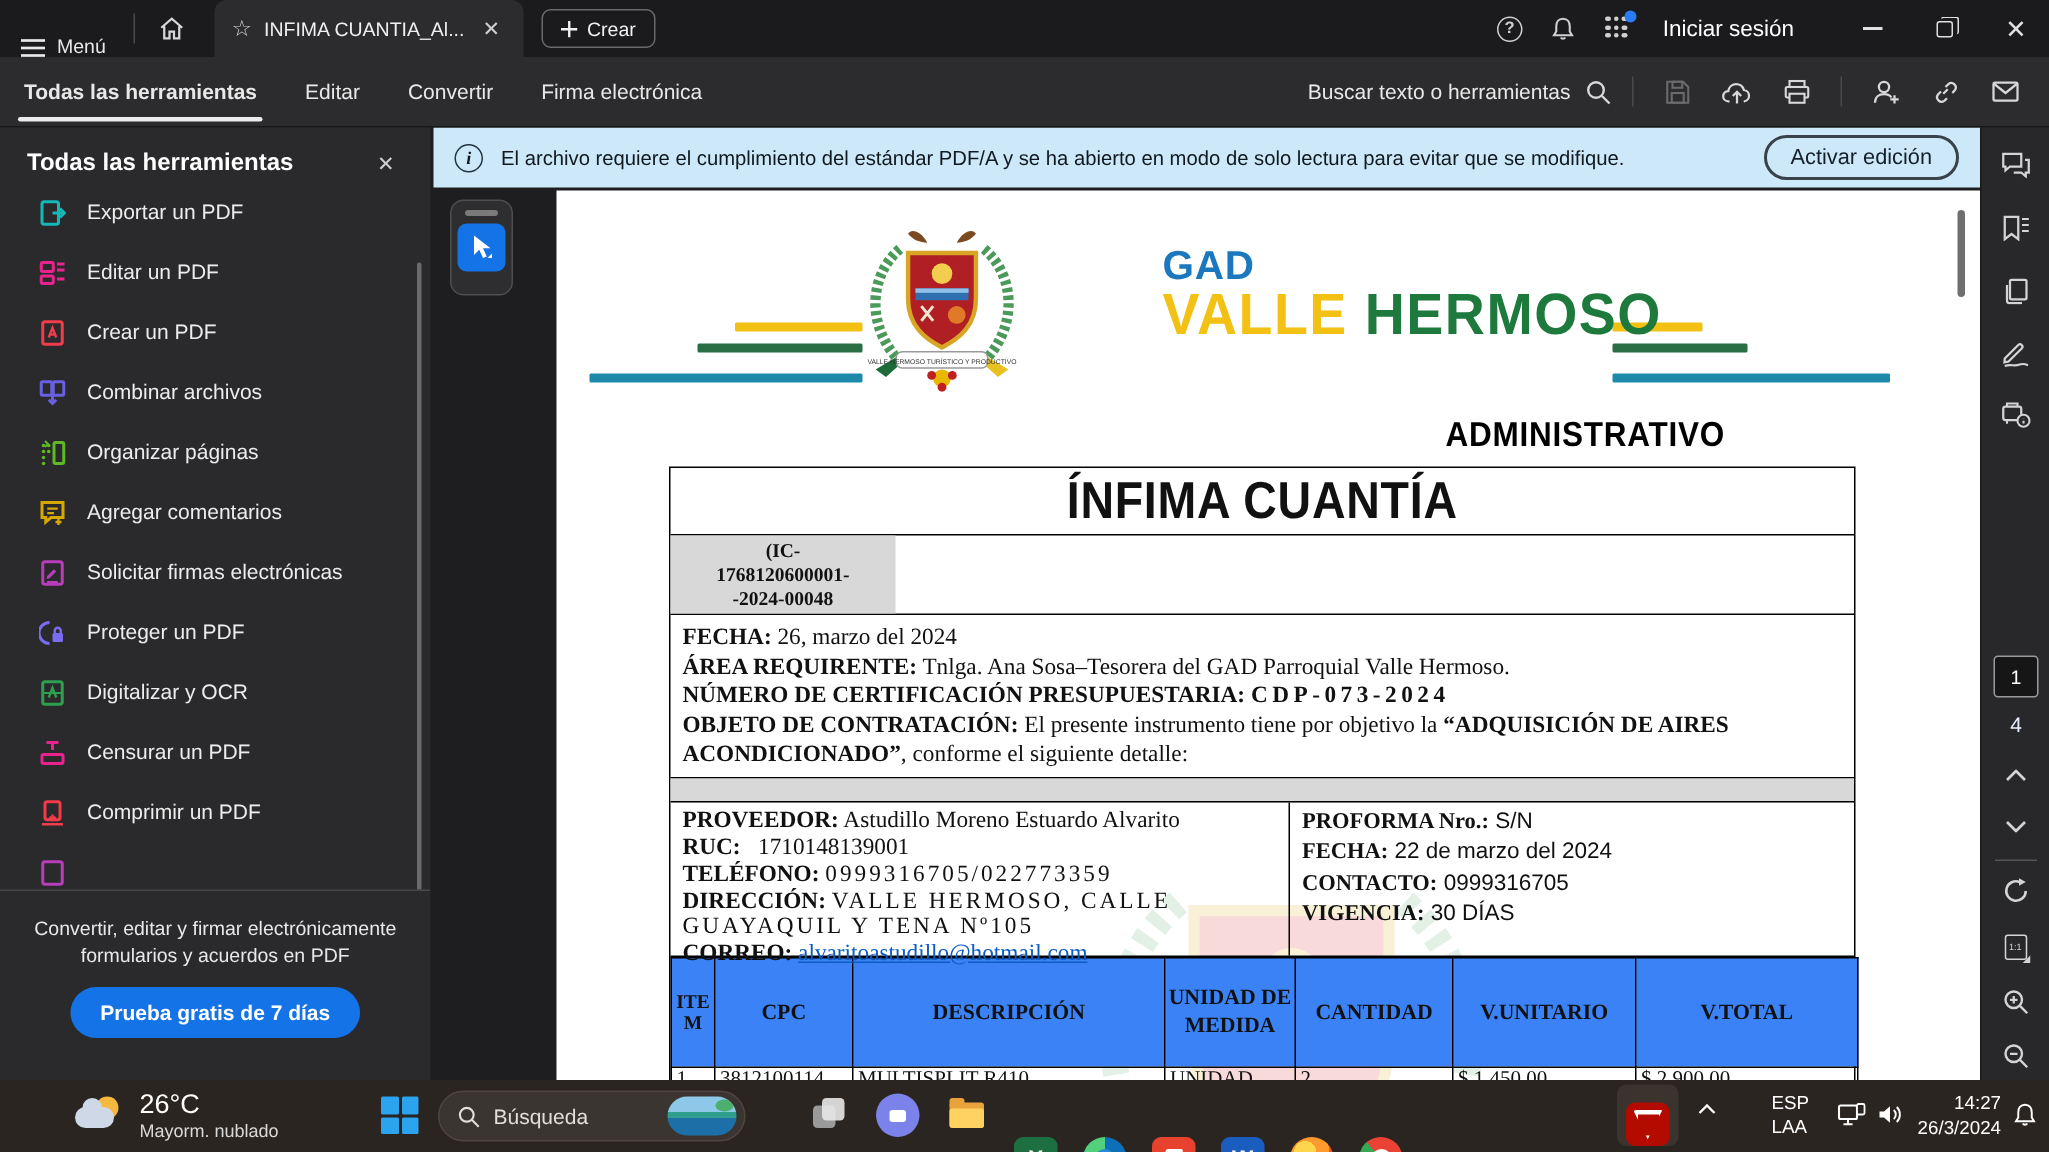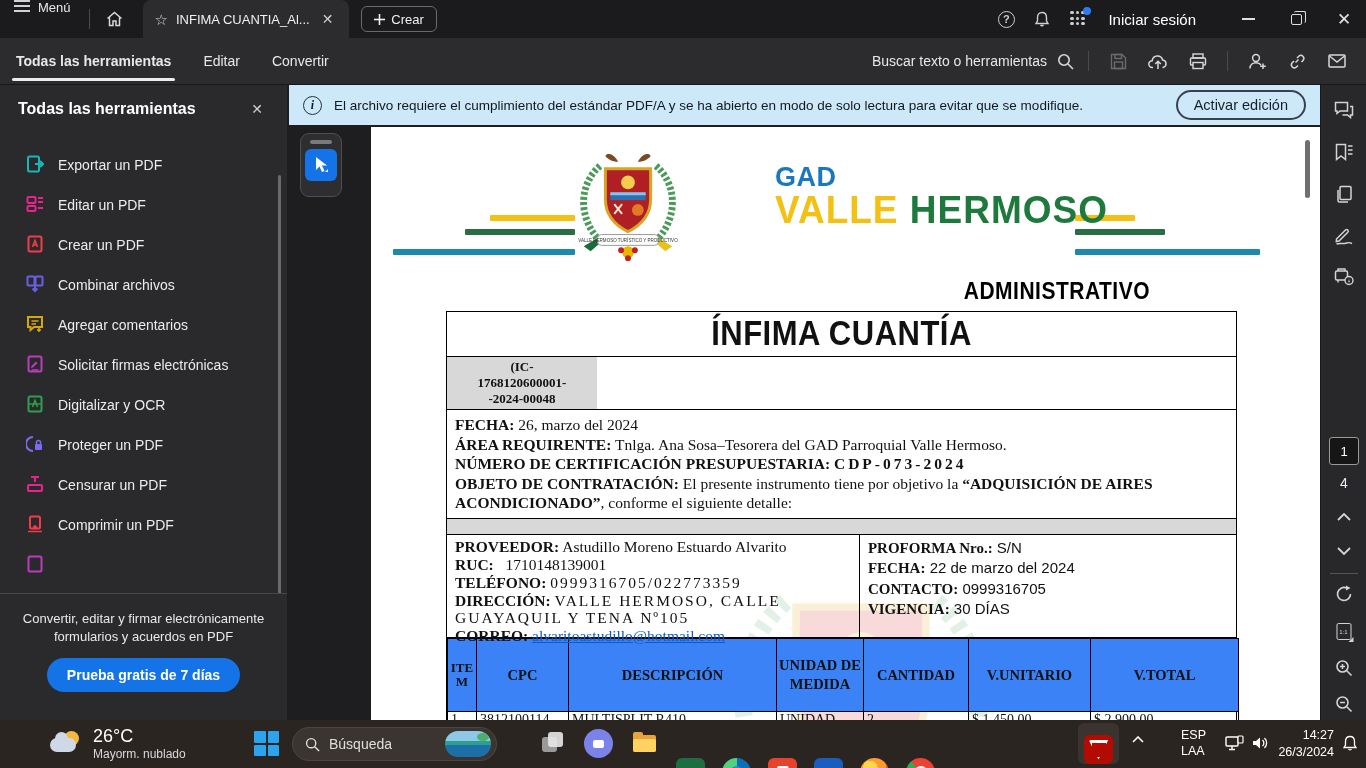--- a/index.html
+++ b/index.html
@@ -3,21 +3,21 @@
 <meta charset="utf-8">
 <style>
   *{box-sizing:border-box;margin:0;padding:0}
   html,body{width:1366px;height:768px;overflow:hidden}
   body{font-family:"Liberation Sans",sans-serif;background:#1e1e20;position:relative;color:#e6e6e6}
   svg{display:block}
 
   
   .titlebar{position:absolute;left:0;top:0;width:1366px;height:38px;background:#1b1b1d;display:flex;align-items:center}
   .tb-left{display:flex;align-items:center;height:100%}
-  .menu-btn{display:flex;align-items:flex-start;gap:8px;padding:0 14px;height:100%;color:#e8e8e8;font-size:13px}
+  .menu-btn{display:flex;align-items:flex-end;gap:8px;padding:0 14px;height:100%;color:#e8e8e8;font-size:13px}
   .vdiv{width:1px;height:20px;background:#4a4a4a;margin:0 4px}
   .home-btn{padding:0 12px;height:100%;display:flex;align-items:center}
   .doc-tab{display:flex;align-items:center;gap:8px;height:38px;background:#2c2c2e;border-radius:8px 8px 0 0;padding:0 12px;margin-left:8px;max-width:215px}
   .doc-tab .t-title{font-size:13px;color:#f0f0f0;white-space:nowrap;overflow:hidden}
   .star{color:#d0d0d0;font-size:15px;line-height:1}
   .tab-x{color:#cfcfcf;font-size:14px;padding:2px 4px}
   .crear-btn{display:flex;align-items:center;gap:6px;border:1px solid #6a6a6a;border-radius:6px;height:26px;padding:0 12px;margin-left:12px;font-size:13px;color:#f0f0f0}
   .tb-right{margin-left:auto;display:flex;align-items:center;gap:4px;height:100%}
   .tb-ic{width:32px;height:32px;display:flex;align-items:center;justify-content:center;color:#d8d8d8;position:relative}
   .help-circle{width:17px;height:17px;border:1.6px solid #cfcfcf;border-radius:50%;display:flex;align-items:center;justify-content:center;font-size:11px;font-weight:bold;color:#cfcfcf}
@@ -44,21 +44,21 @@
 
   
   .main{position:absolute;left:0;top:85px;width:1366px;height:635px;display:flex}
 
   
   .sidebar{width:287px;height:100%;background:#2a2a2c;position:relative;flex:none}
   .sb-head{display:flex;align-items:center;justify-content:space-between;padding:14px 18px 6px 18px}
   .sb-title{font-size:16px;font-weight:bold;color:#fff}
   .sb-close{color:#cfcfcf;font-size:14px;padding:2px 6px}
   .sb-list{position:absolute;left:0;top:48px;width:100%;height:460px;overflow:hidden}
-  .tool-item{display:flex;align-items:flex-end;gap:14px;height:40px;padding:0 10px 0 26px;font-size:14px;color:#ececec}
+  .tool-item{display:flex;align-items:flex-start;gap:14px;height:40px;padding:0 10px 0 26px;font-size:14px;color:#ececec}
   .ticon{flex:none}
   .sb-scroll{position:absolute;right:6px;top:90px;width:3px;height:420px;background:#6a6a6a;border-radius:2px}
   .sb-promo{position:absolute;left:0;bottom:0;width:100%;height:127px;border-top:1px solid #474747;padding:16px 20px;text-align:center;background:#2a2a2c}
   .promo-txt{font-size:13px;color:#e8e8e8;line-height:1.35}
   .cta{display:inline-block;margin-top:13px;background:#1473e6;color:#fff;font-size:14px;font-weight:bold;border-radius:18px;padding:9px 20px}
 
   
   .docarea{width:1033px;height:100%;position:relative;background:#1e1e20;flex:none;overflow:hidden}
   .notice{position:absolute;left:2px;top:0;width:1031px;height:40px;background:#cde9f9;display:flex;align-items:center;gap:12px;padding:0 14px;color:#101820}
   .notice-info{width:19px;height:19px;border:1.6px solid #21343f;border-radius:50%;display:flex;align-items:center;justify-content:center;font-size:12px;font-style:italic;font-family:"Liberation Serif",serif;font-weight:bold;flex:none}
@@ -239,20 +239,21 @@
       </div>
     <div class="winctl close-x">✕</div>
   </div>
 </div>
 
 <div class="toolbar">
   <div class="nav-tabs">
     <div class="nav-tab active">Todas las herramientas</div>
     <div class="nav-tab">Editar</div>
     <div class="nav-tab">Convertir</div>
+    <div class="nav-tab">Firma electrónica</div>
   </div>
   <div class="tbar-right">
     <div class="searchlbl">
       <span>Buscar texto o herramientas</span>
       <svg width="17" height="17" viewBox="0 0 17 17">
           <circle cx="7" cy="7" r="5.2" fill="none" stroke="#d8d8d8" stroke-width="1.6"></circle>
           <line x1="11" y1="11" x2="16" y2="16" stroke="#d8d8d8" stroke-width="1.6"></line>
         </svg>
     </div>
     <div class="vdiv"></div>
@@ -337,49 +338,64 @@
             <g fill="none" stroke="#6860e0" stroke-width="2">
               <rect x="1.5" y="1.5" width="7" height="9" rx="1"></rect>
               <rect x="9.5" y="1.5" width="7" height="9" rx="1"></rect>
               <path d="M9 11 V16 M6.5 13.5 L9 16 L11.5 13.5"></path>
             </g>
           </svg>
         <span>Combinar archivos</span>
       </div>
       <div class="tool-item">
         <svg class="ticon" width="18" height="18" viewBox="0 0 18 18">
+            <rect x="10" y="2" width="6.5" height="14" rx="1" fill="none" stroke="#5fb824" stroke-width="2"></rect>
+            <g fill="#5fb824">
+              <circle cx="3" cy="4" r="1.2"></circle>
+              <circle cx="6.5" cy="4" r="1.2"></circle>
+              <circle cx="3" cy="8" r="1.2"></circle>
+              <circle cx="6.5" cy="8" r="1.2"></circle>
+              <circle cx="3" cy="12" r="1.2"></circle>
+              <circle cx="3" cy="16" r="1.2"></circle>
+            </g>
+            <path d="M4 1 L6 3 L4 5" fill="none" stroke="#5fb824" stroke-width="1.4"></path>
+          </svg>
+        <span>Organizar páginas</span>
+      </div>
+      <div class="tool-item">
+        <svg class="ticon" width="18" height="18" viewBox="0 0 18 18">
             <path d="M2 2 H16 V12 H8 L4.5 15 V12 H2 Z" fill="none" stroke="#d7a900" stroke-width="2"></path>
             <path d="M5.5 6 H12.5 M5.5 9 H10" stroke="#d7a900" stroke-width="1.5"></path>
             <path d="M13 13 V17 M11 15 H15" stroke="#d7a900" stroke-width="1.6"></path>
           </svg>
         <span>Agregar comentarios</span>
       </div>
       <div class="tool-item">
         <svg class="ticon" width="18" height="18" viewBox="0 0 18 18">
             <rect x="2.5" y="1.5" width="13" height="15" rx="1.5" fill="none" stroke="#b83dba" stroke-width="2"></rect>
             <path d="M5.5 11 L10 6.5 L11.5 8 L7 12.5 L5 13 Z" fill="#b83dba"></path>
             <path d="M5.5 15 H12.5" stroke="#b83dba" stroke-width="1.5"></path>
           </svg>
         <span>Solicitar firmas electrónicas</span>
       </div>
       <div class="tool-item">
         <svg class="ticon" width="18" height="18" viewBox="0 0 18 18">
+            <path d="M7 16 A7 7 0 1 1 7 2" fill="none" stroke="#7a6cf0" stroke-width="2"></path>
+            <rect x="9" y="9" width="7" height="6" rx="1" fill="#7a6cf0"></rect>
+            <path d="M10.5 9 V7.5 A2 2 0 0 1 14.5 7.5 V9" fill="none" stroke="#7a6cf0" stroke-width="1.6"></path>
+          </svg>
+        <span>Proteger un PDF</span>
+      </div>
+      <div class="tool-item">
+        <svg class="ticon" width="18" height="18" viewBox="0 0 18 18">
             <rect x="2.5" y="1.5" width="13" height="15" rx="1.5" fill="none" stroke="#2e9e4f" stroke-width="2"></rect>
             <path d="M6.5 12 L9 5.5 L11.5 12" fill="none" stroke="#2e9e4f" stroke-width="1.6"></path>
             <line x1="2.5" y1="9" x2="15.5" y2="9" stroke="#2e9e4f" stroke-width="1.4"></line>
           </svg>
         <span>Digitalizar y OCR</span>
-      </div>
-      <div class="tool-item">
-        <svg class="ticon" width="18" height="18" viewBox="0 0 18 18">
-            <path d="M7 16 A7 7 0 1 1 7 2" fill="none" stroke="#7a6cf0" stroke-width="2"></path>
-            <rect x="9" y="9" width="7" height="6" rx="1" fill="#7a6cf0"></rect>
-            <path d="M10.5 9 V7.5 A2 2 0 0 1 14.5 7.5 V9" fill="none" stroke="#7a6cf0" stroke-width="1.6"></path>
-          </svg>
-        <span>Proteger un PDF</span>
       </div>
       <div class="tool-item">
         <svg class="ticon" width="18" height="18" viewBox="0 0 18 18">
             <rect x="2" y="10" width="14" height="6" rx="1" fill="none" stroke="#e8238d" stroke-width="2"></rect>
             <path d="M9 2 V7 M5 2 H13" stroke="#e8238d" stroke-width="2"></path>
           </svg>
         <span>Censurar un PDF</span>
       </div>
       <div class="tool-item">
         <svg class="ticon" width="18" height="18" viewBox="0 0 18 18">

